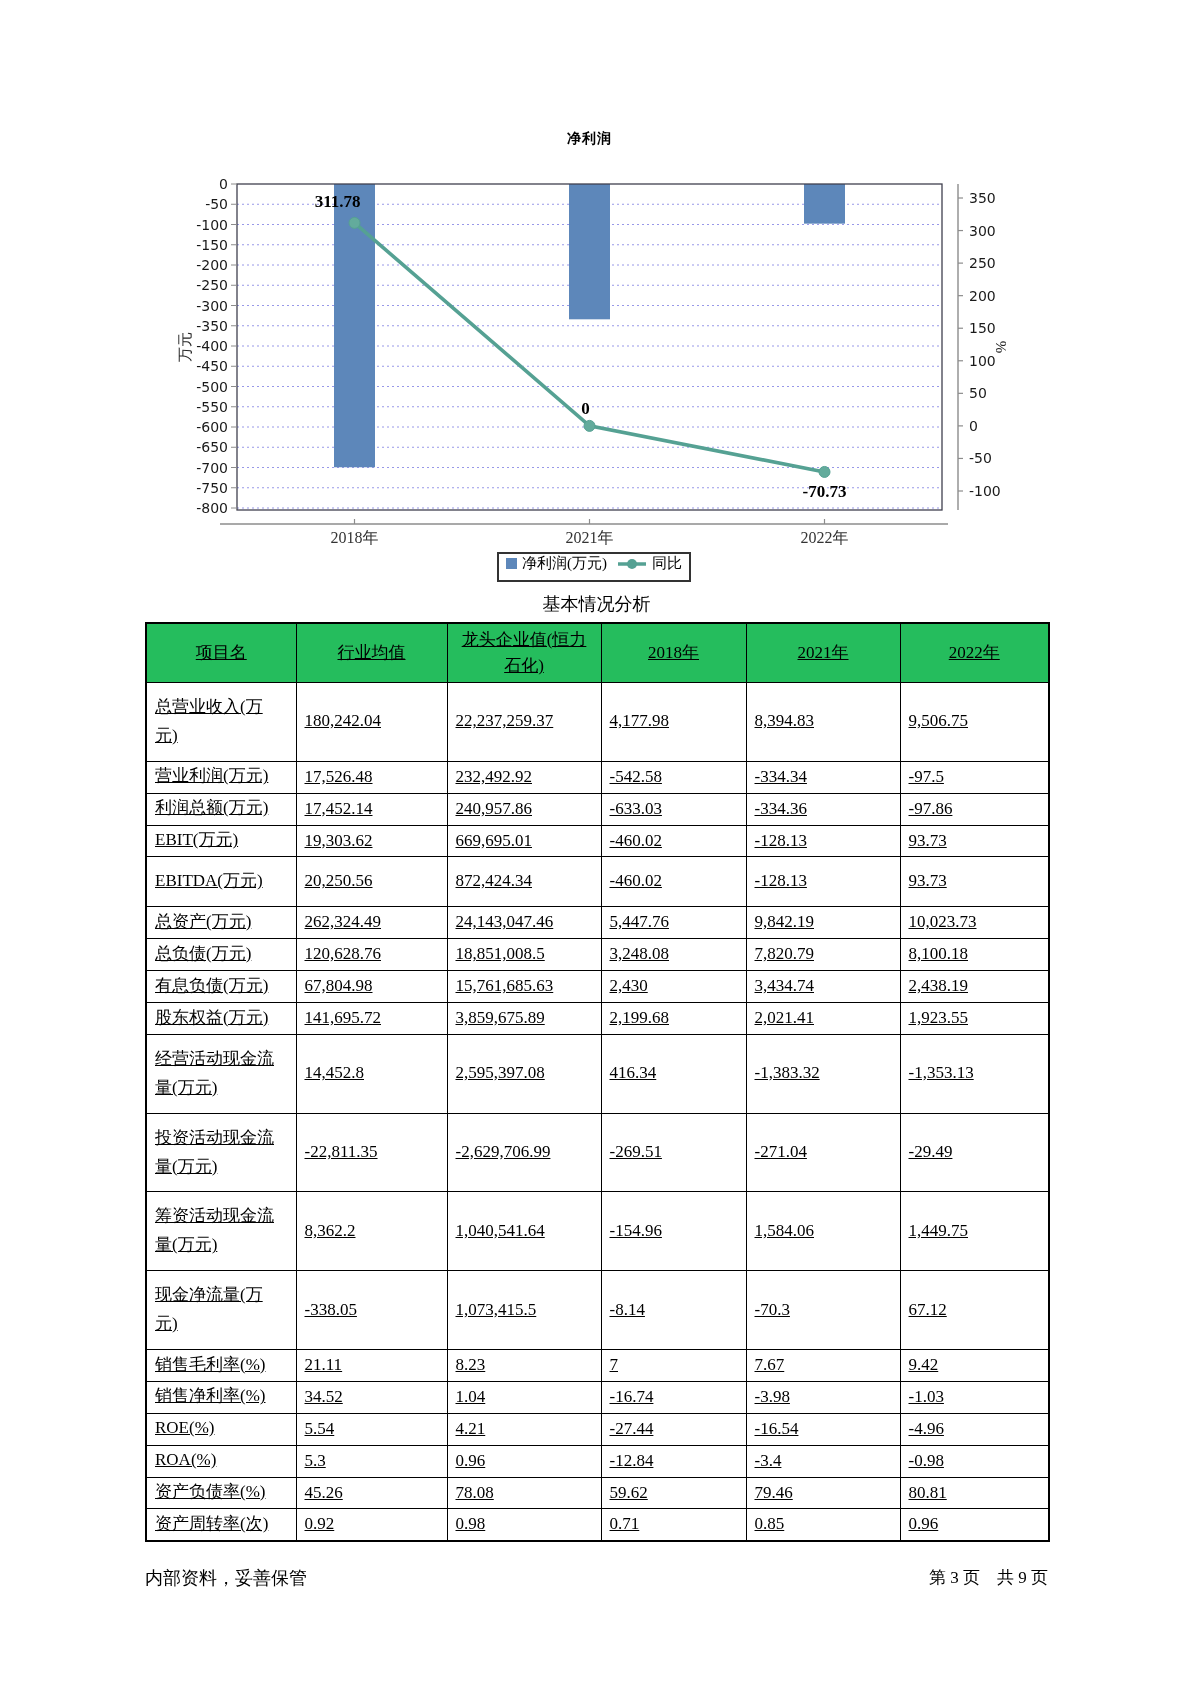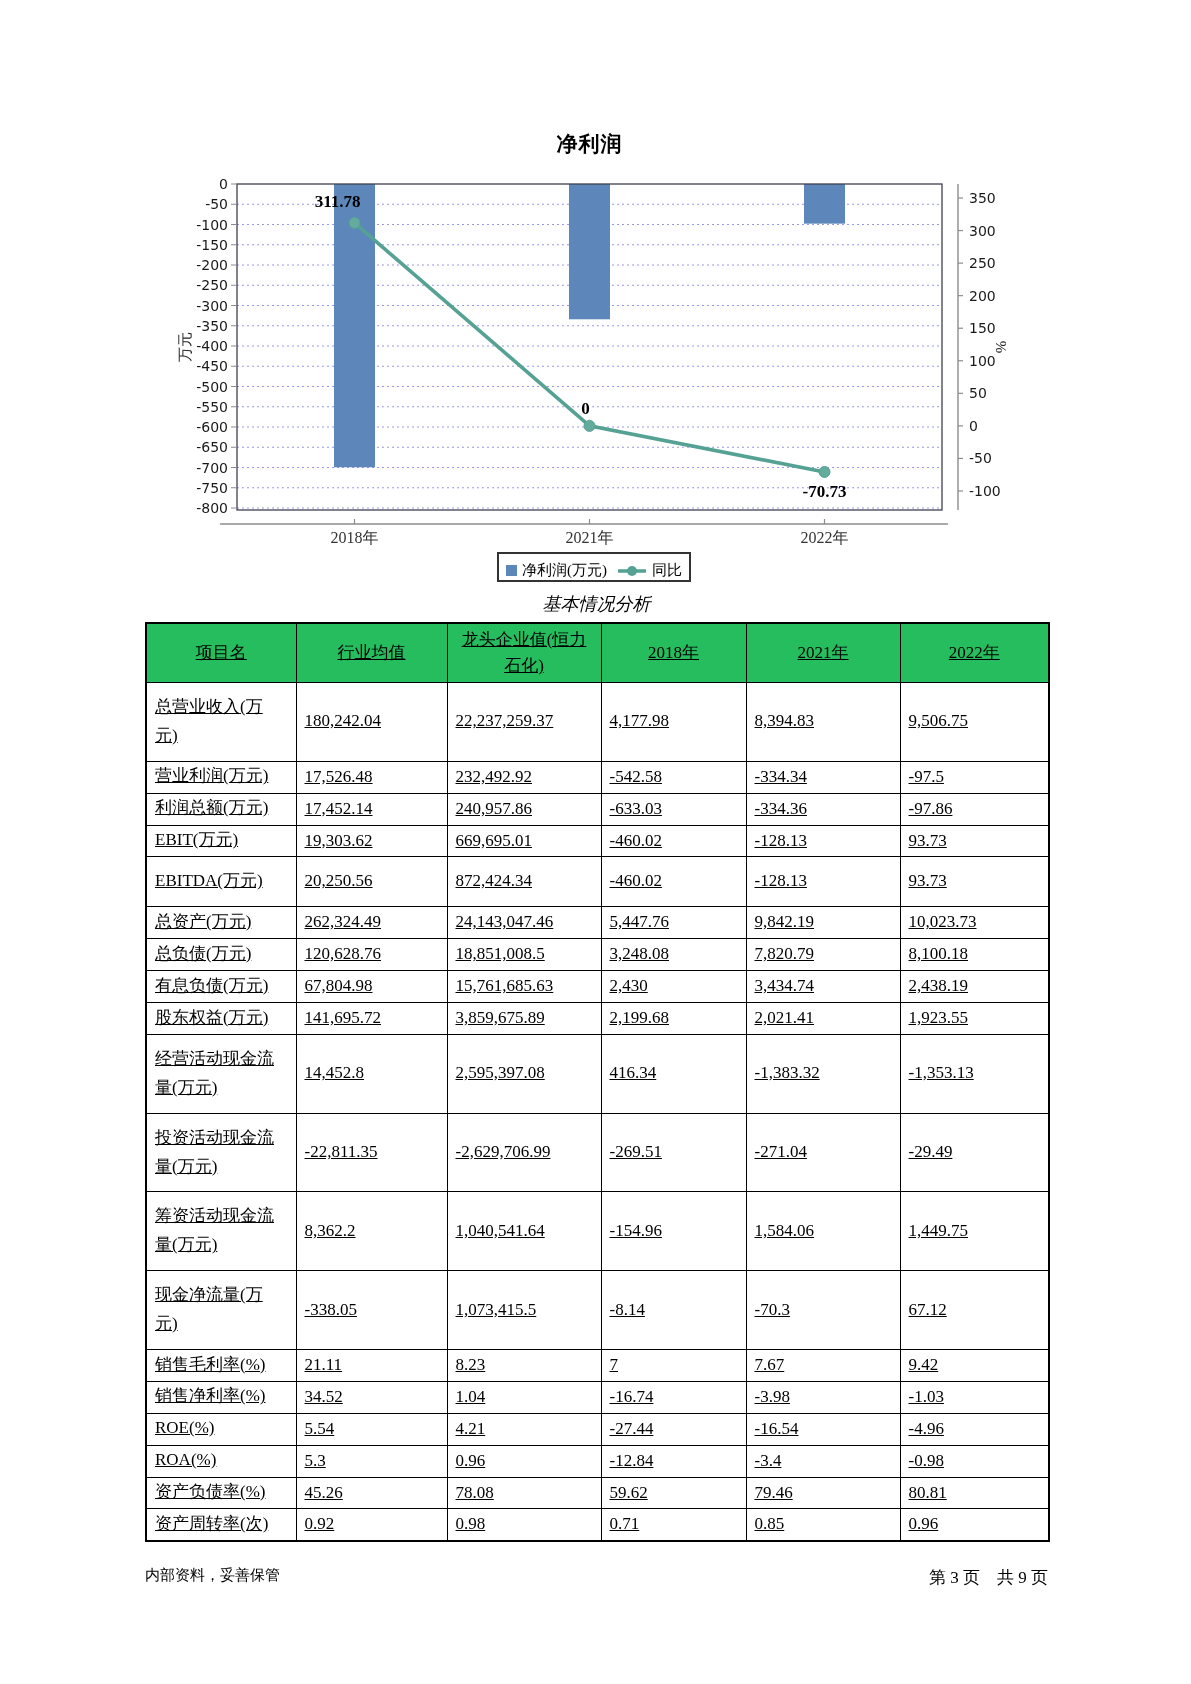--- a/index.html
+++ b/index.html
@@ -1,45 +1,45 @@
 <!DOCTYPE html>
 <html><head>
 <meta charset="utf-8">
 <style>
   html,body{margin:0;padding:0;background:#ffffff;}
   body{width:1191px;height:1684px;font-family:"Liberation Serif","DejaVu Serif",serif;color:#000;}
   .page{position:relative;width:1191px;height:1684px;background:#fff;overflow:hidden;}
 
   
   .chart-title{position:absolute;left:237px;top:130px;width:705px;text-align:center;
-    font-size:21px;font-weight:bold;letter-spacing:1px;}
+    font-size:14px;font-weight:bold;letter-spacing:1px;}
   #chart-svg{position:absolute;left:0;top:0;width:1191px;height:620px;}
   .tickL,.tickR{font-family:"DejaVu Sans","Liberation Sans",sans-serif;font-size:14px;fill:#1a1a1a;}
   .tickX{font-family:"Liberation Serif",serif;font-size:16px;fill:#333;}
   .axisTitle{font-family:"Liberation Serif",serif;font-size:15px;fill:#222;}
   .dataLabel{font-family:"Liberation Serif",serif;font-size:17px;font-weight:bold;fill:#000;}
 
   .legend{position:absolute;left:497px;top:552px;width:194px;height:30px;border:2px solid #333;
-    display:flex;align-items:flex-end;justify-content:center;gap:10px;font-size:15px;background:#fff;box-sizing:border-box;}
+    display:flex;align-items:flex-start;justify-content:center;gap:10px;font-size:15px;background:#fff;box-sizing:border-box;}
   .legend .li{display:flex;align-items:center;gap:5px;white-space:nowrap;}
   .sw-bar{display:inline-block;width:11px;height:11px;}
 
   
-  .table-title{position:absolute;left:145px;top:592px;width:903px;text-align:center;font-size:18px;font-style:italic;}
+  .table-title{position:absolute;left:145px;top:592px;width:903px;text-align:center;font-size:18px;}
   .analysis{position:absolute;left:145px;top:622px;width:903px;border-collapse:collapse;
     table-layout:fixed;border:2px solid #000;font-size:17px;text-decoration:underline;}
   .analysis th{background:#25bd5d;font-weight:normal;text-align:center;vertical-align:middle;
     border:1px solid #000;height:54px;line-height:1.55;padding:2px 6px;}
   .analysis td{border:1px solid #000;vertical-align:middle;line-height:1.7;
     padding:1px 6px 1px 8px;text-align:left;word-break:break-all;}
   .analysis td.lab{padding:0 16px 1px 8px;}
   .analysis tr.tall td{padding-top:10px;padding-bottom:10px;}
 
   
-  .footer-left{position:absolute;left:145px;top:1566px;font-size:15px;}
+  .footer-left{position:absolute;left:145px;top:1566px;font-size:18px;}
   .footer-right{position:absolute;right:143px;top:1566px;font-size:17px;margin-left:27px;}
 </style>
 </head>
 <body>
 
 <div class="page">
 
   <div class="chart-title">净利润</div>
   <svg id="chart-svg" viewBox="0 0 1191 620">
       <line x1="237" x2="942" y1="204.25" y2="204.25" stroke="#9898e8" stroke-width="1" stroke-dasharray="2 3"></line>

